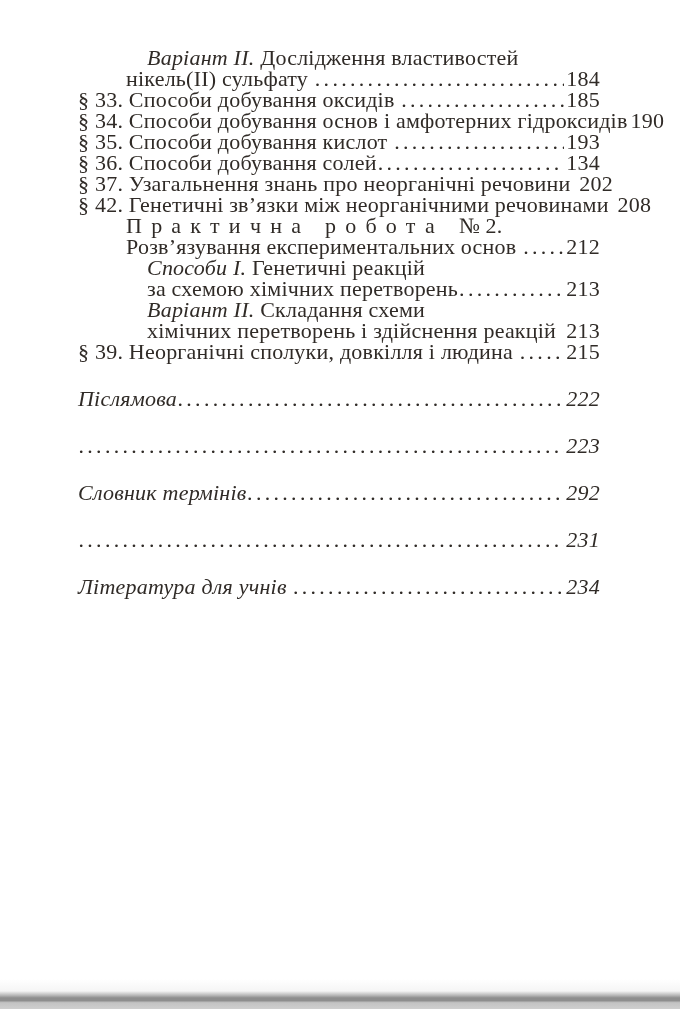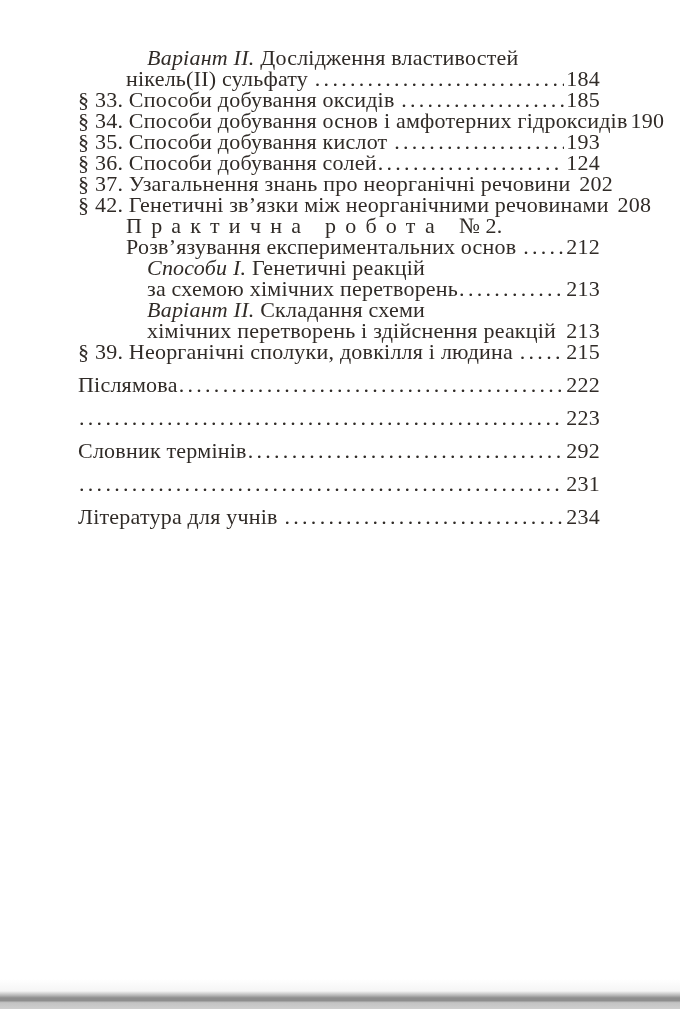--- a/index.html
+++ b/index.html
@@ -22,21 +22,21 @@
     left: 78px;
     right: 80px;
   }
   .row {
     display: flex;
     align-items: center;
     line-height: 21px;
     font-size: 22px;
     letter-spacing: 0.01em;
   }
-  .row.back { margin-top: 12px; }
+  .row.back { margin-top: 26px; font-style: italic; }
   .ind1 { padding-left: 48px; }
   .ind2 { padding-left: 69px; }
   .text { white-space: pre; }
   .seg-italic { font-style: italic; }
   .seg-spaced { letter-spacing: 0.42em; }
   .dots {
     flex: 1 1 auto;
     min-width: 0;
     overflow: hidden;
     white-space: nowrap;
@@ -83,21 +83,21 @@
         <span class="pagenum">190</span>
       </div>
       <div class="row ind0">
         <span class="text"><span class="seg-normal">§ 35. Способи добування кислот </span></span>
         <span class="dots">............................................................................................................................................</span>
         <span class="pagenum">193</span>
       </div>
       <div class="row ind0">
         <span class="text"><span class="seg-normal">§ 36. Способи добування солей</span></span>
         <span class="dots">............................................................................................................................................</span>
-        <span class="pagenum">124</span>
+        <span class="pagenum">134</span>
       </div>
       <div class="row ind0">
         <span class="text"><span class="seg-normal">§ 37. Узагальнення знань про неорганічні речовини </span></span>
         <span class="dots">............................................................................................................................................</span>
         <span class="pagenum">202</span>
       </div>
       <div class="row ind0">
         <span class="text"><span class="seg-normal">§ 42. Генетичні зв’язки між неорганічними речовинами </span></span>
         <span class="dots">............................................................................................................................................</span>
         <span class="pagenum">208</span>

